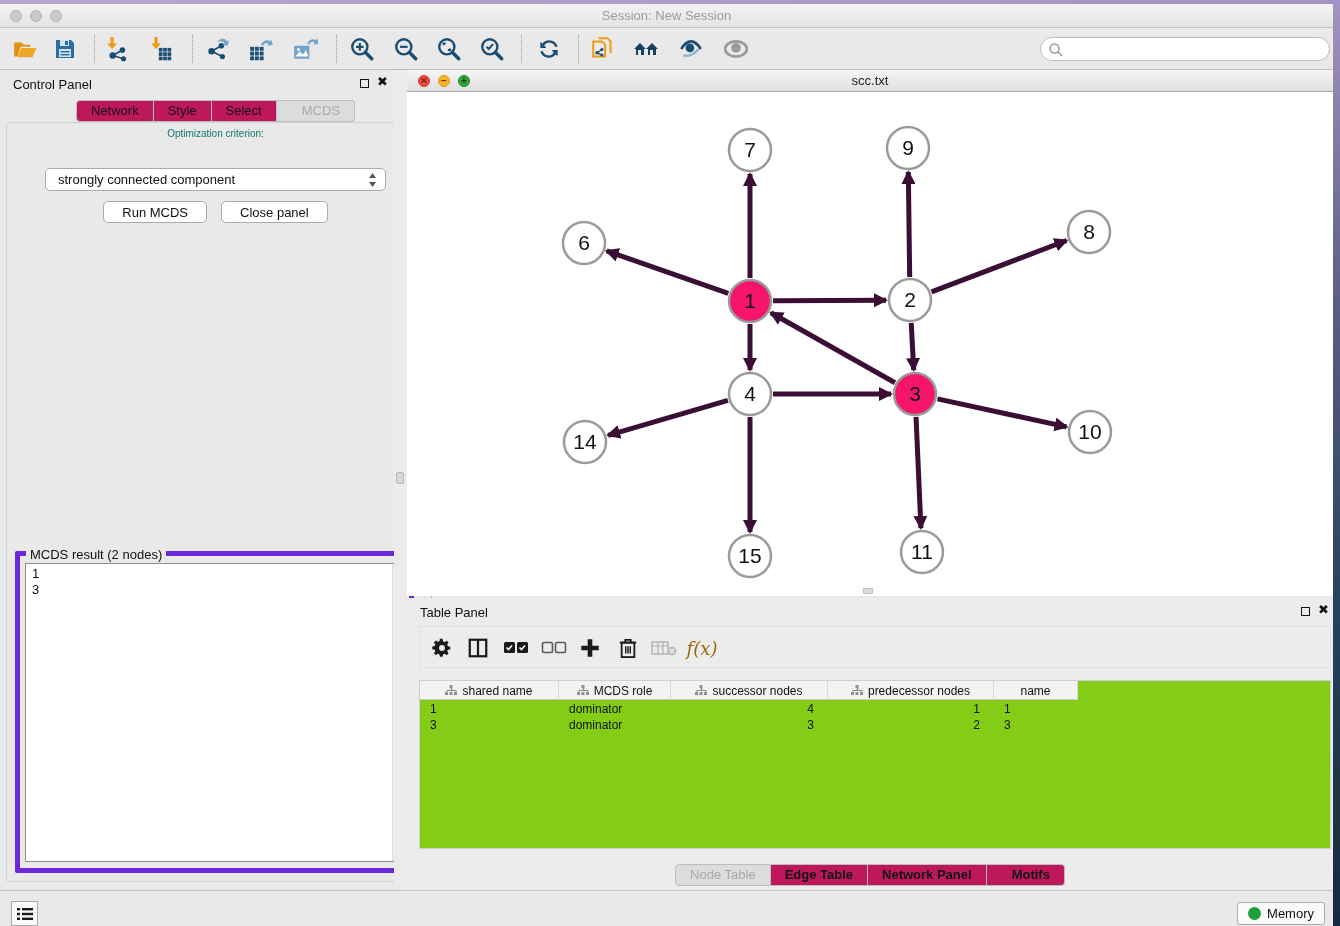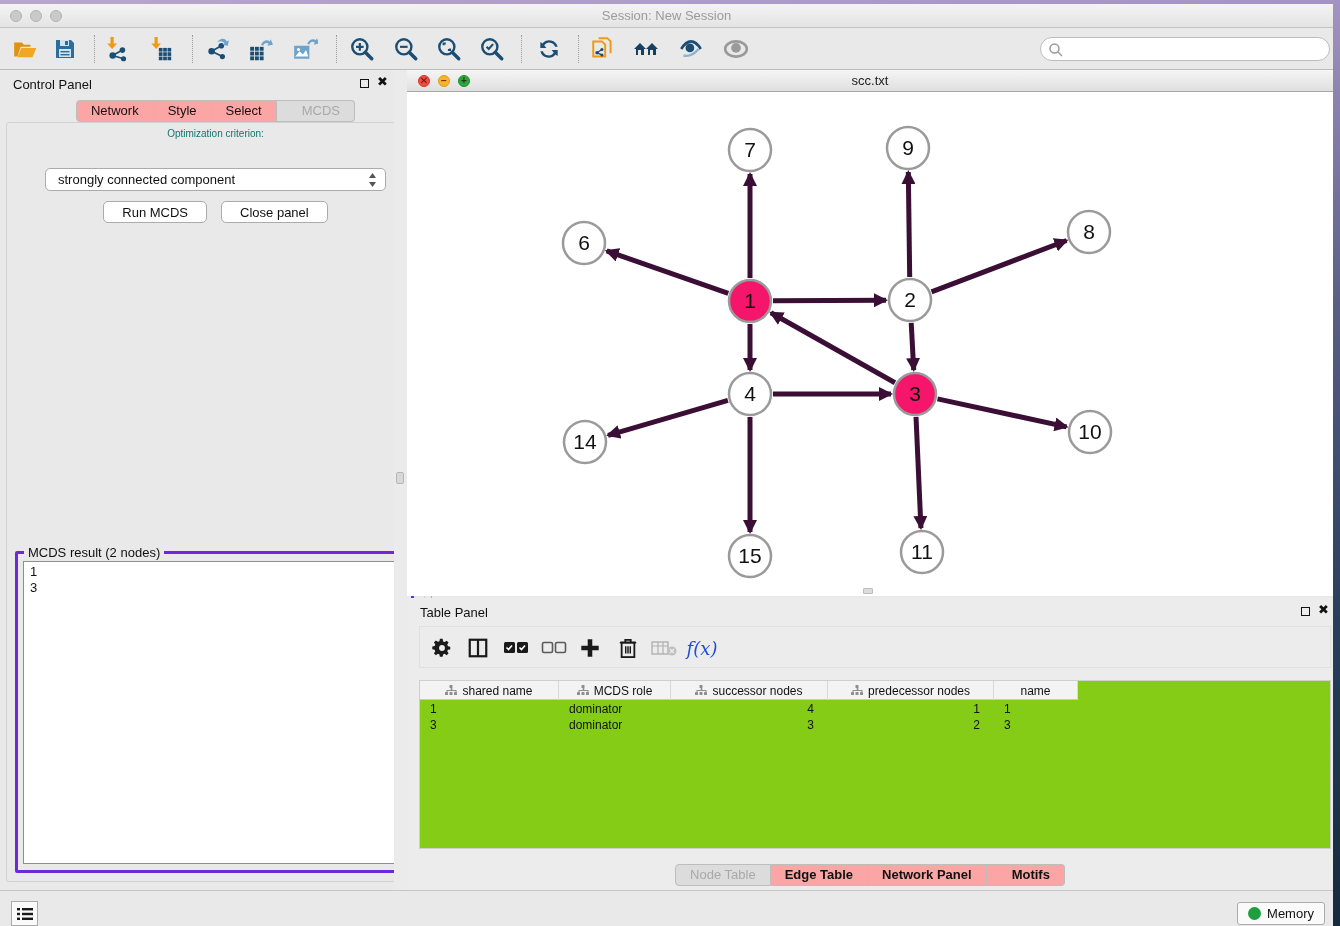--- a/index.html
+++ b/index.html
@@ -34,37 +34,37 @@
   .search-box svg { position:absolute; left:7px; top:4px; }
 
   
   .control-panel { position:absolute; left:0; top:66px; width:432px; height:820px;
     background:#e9e9e9; border-right:1px solid #adadad; }
   .panel-head { position:relative; height:28px; }
   .panel-title { position:absolute; left:13px; top:7px; font-size:13px; color:#111; }
   .wm-float { position:absolute; top:9px; width:9px; height:9px; border:1.5px solid #111; cursor:pointer; }
   .wm-close { position:absolute; top:4px; font-size:13px; font-weight:bold; color:#111; cursor:pointer; }
   .cp-tabs { position:absolute; left:0; right:0; top:30px; display:flex; justify-content:center; }
-  .seg-tab { height:22px; line-height:20px; padding:0 14px; font-size:13px; background:#fca5a5;
+  .seg-tab { height:22px; line-height:20px; padding:0 14px; font-size:13px; background:#be185d;
     border:1px solid #bdbdbd; border-left:none; color:#111; cursor:pointer; }
   .seg-tab:first-child { border-left:1px solid #bdbdbd; border-radius:4px 0 0 4px; }
   .seg-tab:last-child { border-radius:0 4px 4px 0;padding-left:25px; }
   .seg-tab.active { background:#dcdcdc; color:#a9a9a9; }
   .cp-body { position:absolute; left:6px; right:6px; top:52px; bottom:8px;
     background:#e9e9e9; border:1px solid #d2d2d2; border-radius:3px; }
   .opt-label { margin-top:5px; text-align:center; font-size:10px; color:#0f766e; }
   .dropdown { position:absolute; left:38px; right:38px; top:45px; height:23px; background:#fff;
     border:1px solid #ababab; border-radius:5px; font-size:13px; line-height:21px;
     padding-left:12px; color:#111; cursor:pointer; }
   .dd-arrows { position:absolute; right:8px; top:3px; }
   .cp-buttons { position:absolute; left:0; right:0; top:78px; display:flex; justify-content:center; gap:14px; }
   .btn { height:22px; padding:0 18px; background:#fff; border:1px solid #ababab; border-radius:5px;
     font-size:13px; color:#111; cursor:pointer; font-family:inherit; }
   .result-group { position:absolute; left:8px; right:10px; top:428px; bottom:8px;
-    border:3px solid #6d28d9; border-radius:2px; }
+    border:5px solid #6d28d9; border-radius:2px; }
   .result-legend { position:absolute; left:6px; top:-9px; background:#e9e9e9; padding:0 4px;
     font-size:13px; color:#111; }
   .result-area { position:absolute; left:5px; right:5px; top:7px; bottom:6px; background:#fff;
     border:1px solid #8f8f8f; font-size:13px; color:#111; padding:2px 0 0 6px; line-height:16px; }
   .result-scroll { position:absolute; right:0; top:0; bottom:0; width:11px; background:#f1f1f1;
     border-left:1px solid #e0e0e0; }
 
   
   .v-splitter { position:absolute; left:394px; top:66px; width:13px; height:820px; background:#ebebeb; }
   .v-grip { position:absolute; left:2px; top:402px; width:8px; height:12px; background:#d8d8d8;
@@ -81,21 +81,21 @@
     border:1px solid #bdbdbd; border-radius:1px; cursor:row-resize; }
 
   
   .table-panel { position:absolute; left:407px; top:594px; width:926px; height:292px; background:#ececec; }
   .tp-head { position:relative; height:26px; }
   .tp-toolbar { position:absolute; left:12px; right:2px; top:28px; height:42px;
     border:1px solid #e0e0e0; background:#ececec; }
   .tp-btn { position:absolute; top:5px; width:32px; height:32px; display:flex; align-items:center;
     justify-content:center; cursor:pointer; }
   .fx-label { font-family:"DejaVu Serif","Liberation Serif",serif; font-style:italic;
-    font-size:18px; color:#1d4ed8; }
+    font-size:18px; color:#a16207; }
   .data-table { position:absolute; left:12px; right:2px; top:82px; height:169px; background:#84cc16;
     border:1px solid #cfcfcf; overflow:hidden; }
   .thead { position:absolute; left:0; top:0; height:19px; background:#f3f3f3;
     border-bottom:1px solid #c9c9c9; display:flex; }
   .th { position:relative; height:19px; border-right:1px solid #d9d9d9; display:flex;
     align-items:center; justify-content:center; gap:5px; font-size:12px; color:#111; cursor:pointer; }
   .trow { position:absolute; left:0; height:16px; display:flex; font-size:12px; color:#111; }
   .td { height:16px; line-height:16px; overflow:hidden; white-space:nowrap; }
   .tp-tabs { position:absolute; left:0; right:0; bottom:4px; display:flex; justify-content:center; }
   .tp-tabs .seg-tab { font-weight:bold; }

